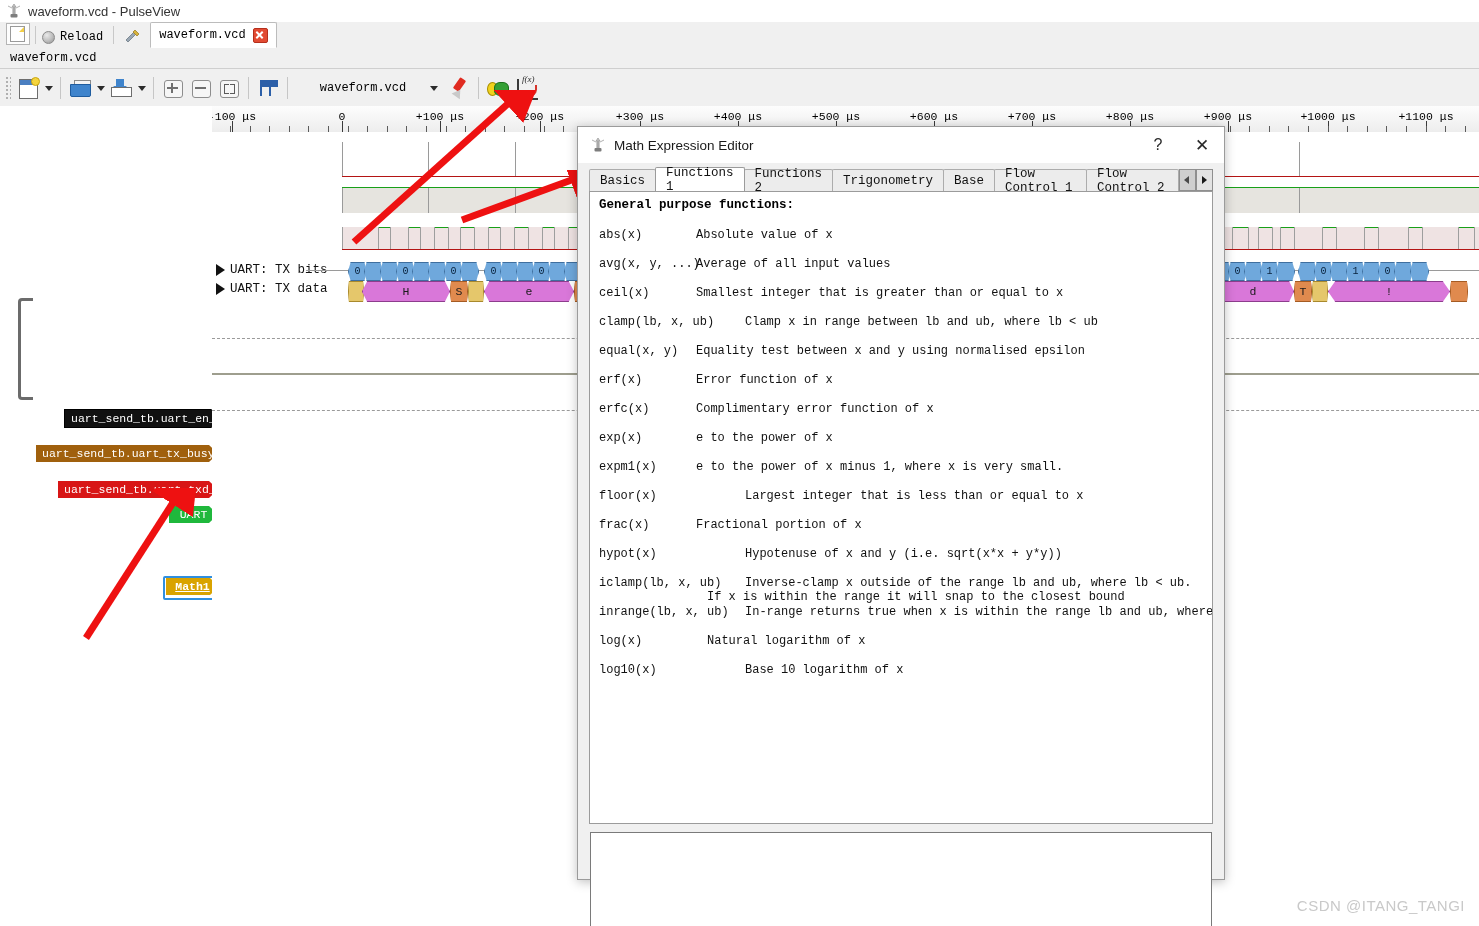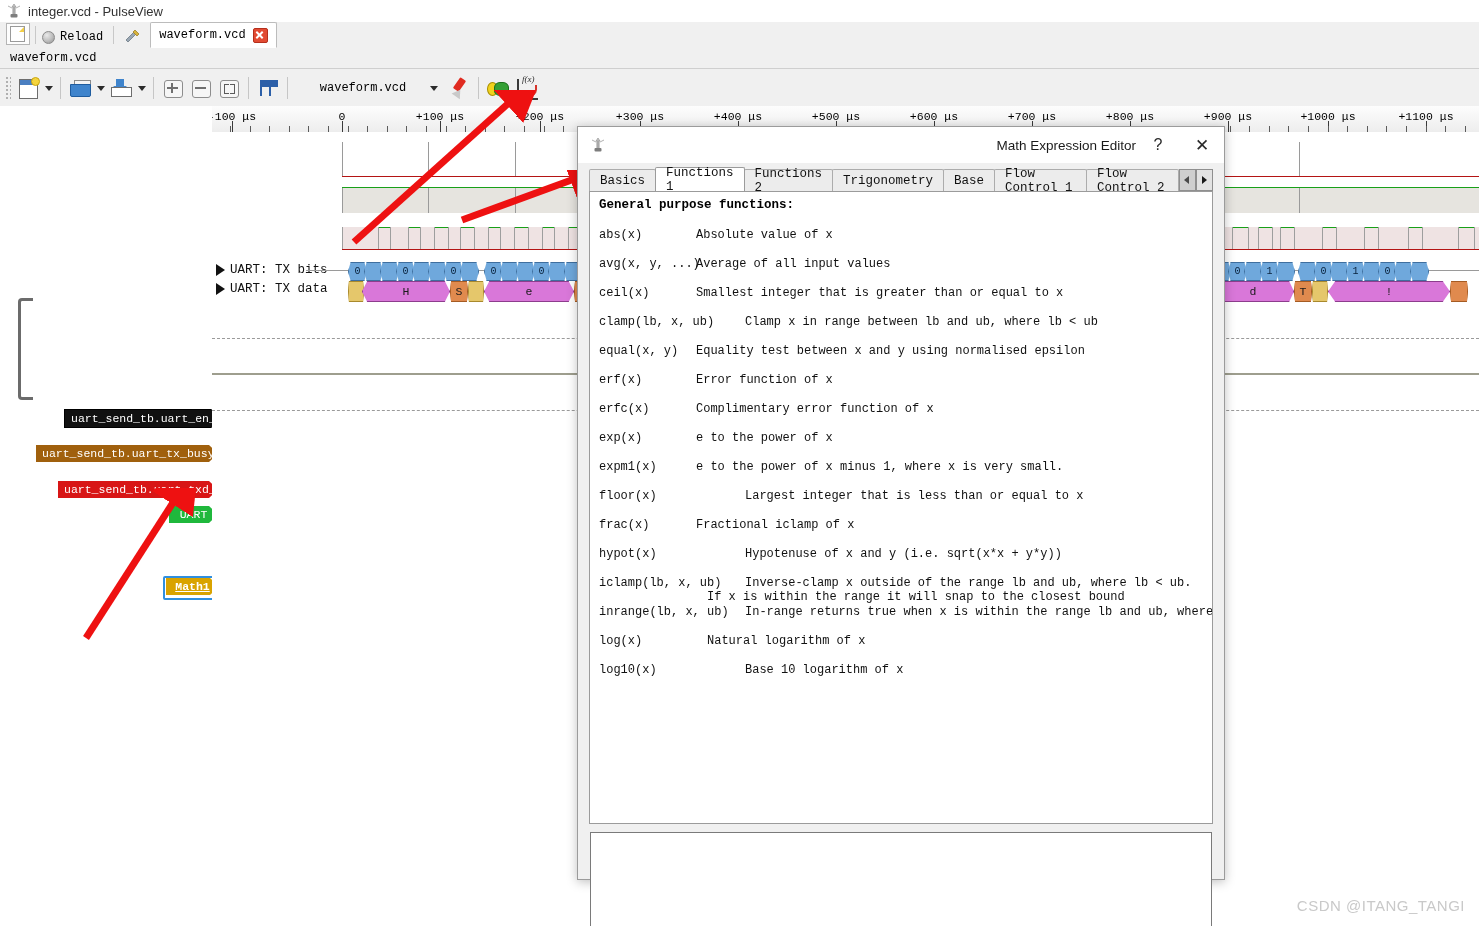--- a/index.html
+++ b/index.html
@@ -217,21 +217,21 @@
   .arrow-svg{position:absolute;pointer-events:none;}
 
   
   #dialog{
     position:absolute;left:577px;top:126px;width:646px;height:752px;
     background:#f0f0f0;border:1px solid #9b9b9b;
     box-shadow:0 2px 10px rgba(0,0,0,.25);
   }
   #dlg-title{height:36px;display:flex;align-items:center;background:#ffffff;}
   #dlg-title .d-ico{width:16px;height:16px;margin:0 8px 0 12px;position:relative;flex:0 0 auto;}
-  #dlg-title .d-txt{font-size:13.5px;color:#1a1a1a;flex:1 1 auto;text-align:right;}
+  #dlg-title .d-txt{font-size:13.5px;color:#1a1a1a;flex:1 1 auto;}
   .d-btn{width:44px;height:36px;display:flex;align-items:center;justify-content:center;
          font-size:16px;color:#2a2a2a;flex:0 0 auto;}
   .d-btn.close{font-size:17px;}
 
   #dlg-tabs{position:absolute;left:11px;top:42px;width:624px;height:22px;display:flex;align-items:flex-end;}
   .dtab{
     height:21px;padding:0 10px;display:flex;align-items:center;background:#ececec;
     border:1px solid #acacac;border-bottom:none;margin-right:-1px;
     font-family:"Liberation Mono",monospace;font-size:12.5px;color:#111;
     border-radius:2px 2px 0 0;
@@ -271,21 +271,21 @@
 
 <div id="titlebar">
   <span class="app-ico">
     <svg width="16" height="16" viewBox="0 0 16 16">
       <path d="M8 1 L10 4 L6 4 Z" fill="#c9c9c9" stroke="#8a8a8a" stroke-width=".6"></path>
       <rect x="6.4" y="4" width="3.2" height="7" fill="#a9a9a9"></rect>
       <rect x="4.5" y="11" width="7" height="3.4" rx="1" fill="#7d7d7d"></rect>
       <path d="M2 3 L6 5 M14 3 L10 5" stroke="#b0b0b0" stroke-width="1"></path>
     </svg>
   </span>
-  <span class="title-text">integer.vcd - PulseView</span>
+  <span class="title-text">waveform.vcd - PulseView</span>
 </div>
 
 <div id="tabstrip">
   <div class="ts-btn">
     <span class="pg"></span>
   </div>
   <div class="ts-sep"></div>
   <div class="ts-item">
     <span class="ts-reload-dot"></span>
     <span class="ts-label">Reload</span>
@@ -779,21 +779,21 @@
         <div class="fn-row" style="top: 268px;">
           <span class="fn-name">expm1(x)</span>
           <span class="fn-desc" style="left: 106px;">e to the power of x minus 1, where x is very small.</span>
         </div>
         <div class="fn-row" style="top: 297px;">
           <span class="fn-name">floor(x)</span>
           <span class="fn-desc" style="left: 155px;">Largest integer that is less than or equal to x</span>
         </div>
         <div class="fn-row" style="top: 326px;">
           <span class="fn-name">frac(x)</span>
-          <span class="fn-desc" style="left: 106px;">Fractional iclamp of x</span>
+          <span class="fn-desc" style="left: 106px;">Fractional portion of x</span>
         </div>
         <div class="fn-row" style="top: 355px;">
           <span class="fn-name">hypot(x)</span>
           <span class="fn-desc" style="left: 155px;">Hypotenuse of x and y (i.e. sqrt(x*x + y*y))</span>
         </div>
         <div class="fn-row" style="top: 384px;">
           <span class="fn-name">iclamp(lb, x, ub)</span>
           <span class="fn-desc" style="left: 155px;">Inverse-clamp x outside of the range lb and ub, where lb &lt; ub.</span>
         </div>
         <div class="fn-row" style="top: 398px;">

